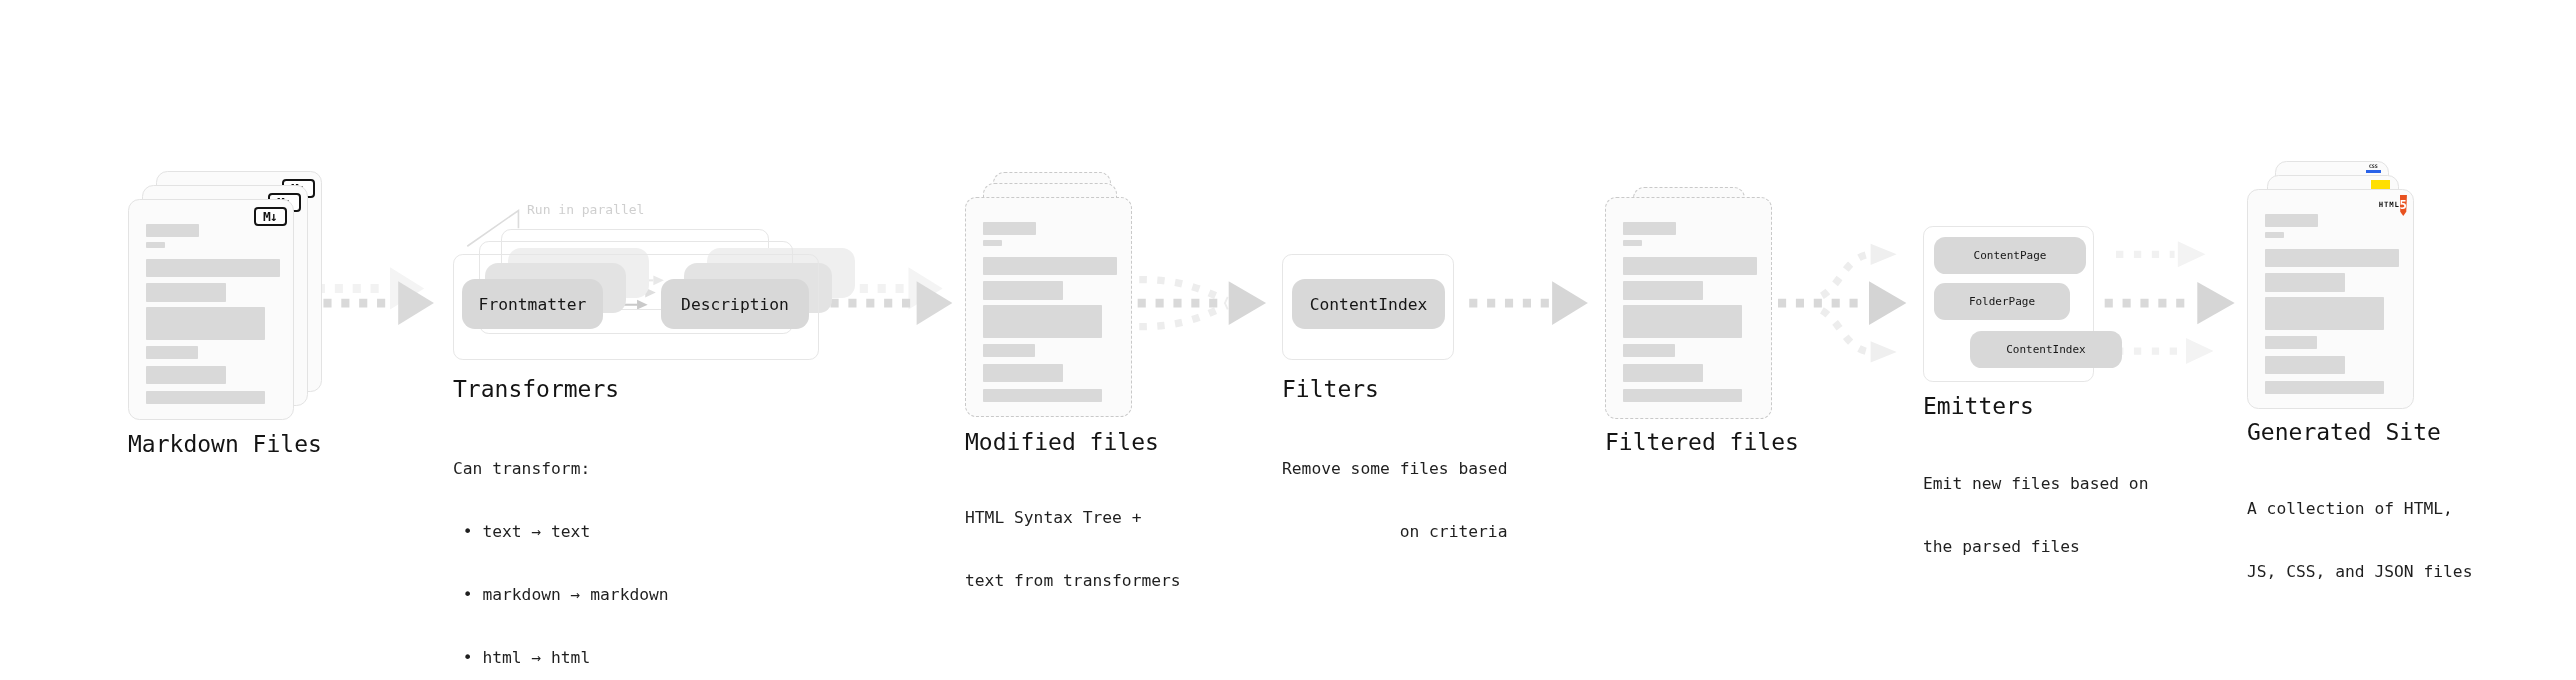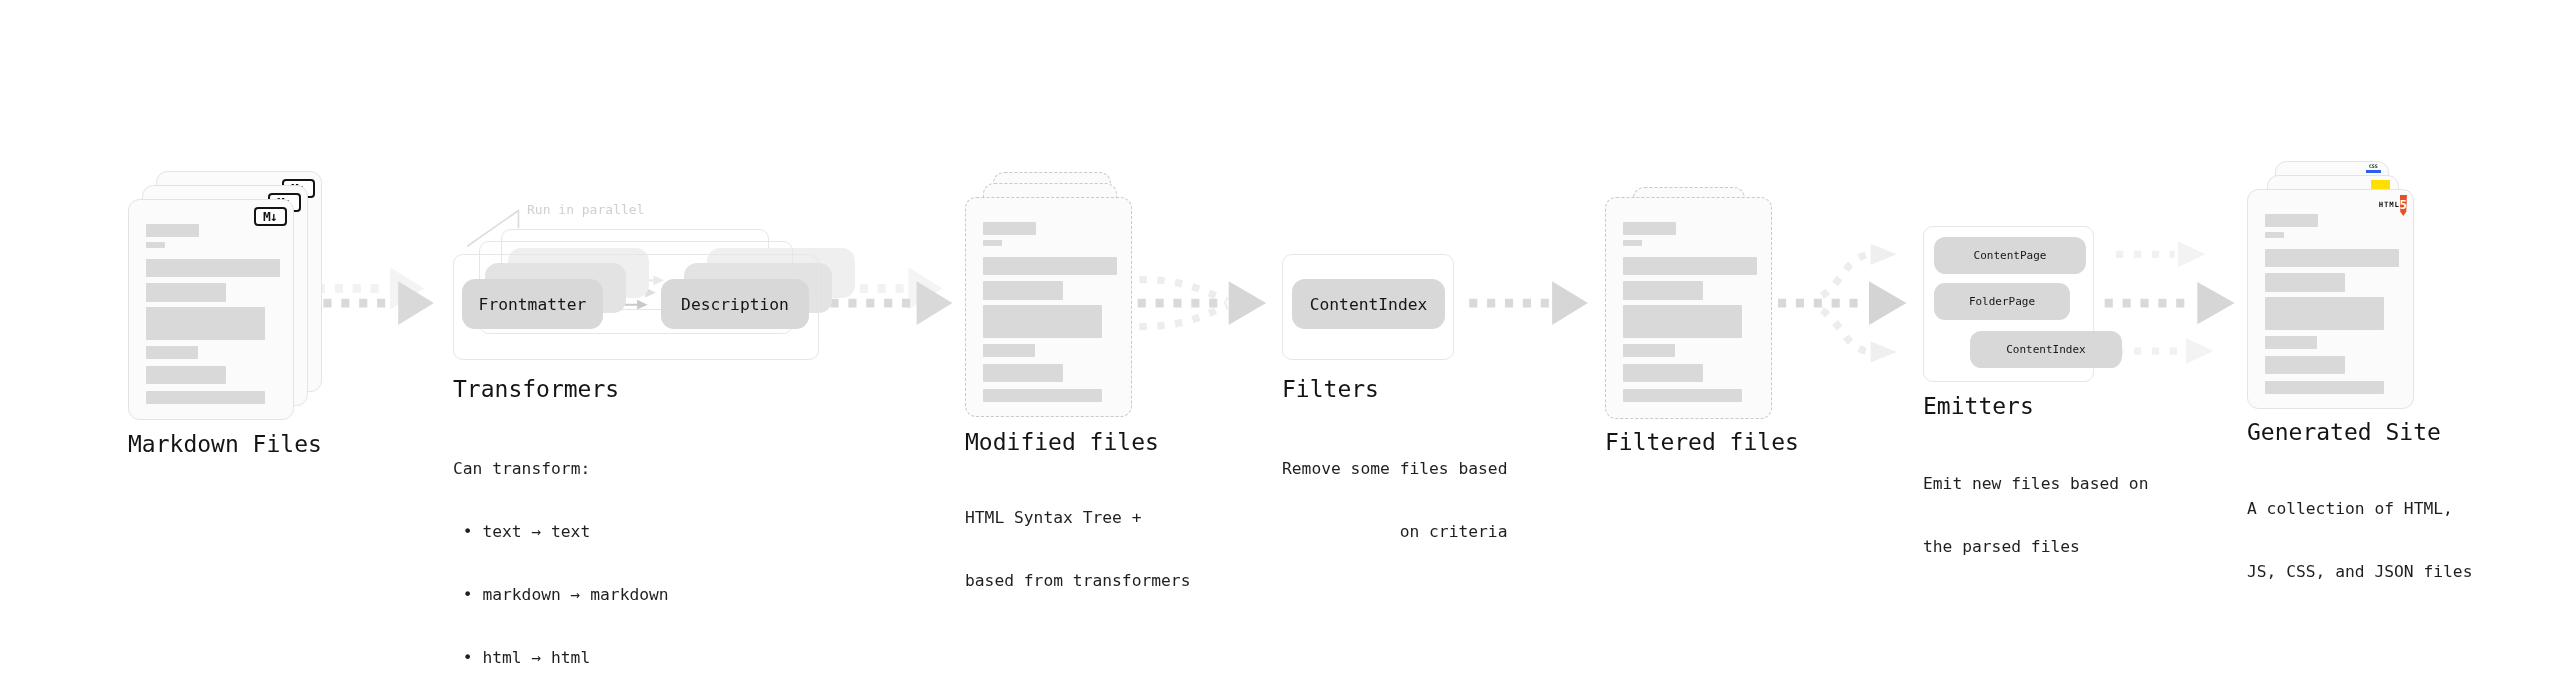--- a/index.html
+++ b/index.html
@@ -158,21 +158,21 @@
           <div class="bar" style="width: 80px; height: 18.7px; margin-top: 5.7px;"></div>
           <div class="bar" style="width: 119px; height: 33px; margin-top: 5.7px;"></div>
           <div class="bar" style="width: 52px; height: 13px; margin-top: 5.7px;"></div>
           <div class="bar" style="width: 80px; height: 18.7px; margin-top: 6.5px;"></div>
           <div class="bar" style="width: 119px; height: 13px; margin-top: 6.5px;"></div>
         </div>
     </div>
     <div class="h" style="left:965px;top:429px;">Modified files</div>
     <div class="sub" style="left:965px;top:465px;">
       <div>HTML Syntax Tree +</div>
-      <div>based from transformers</div>
+      <div>text from transformers</div>
     </div>
   </div>
 
   <div>
     <div class="obox filled" style="left:1282px;top:254px;width:172px;height:106px;"></div>
     <div class="chip" style="left:1292px;top:279px;width:153px;height:50px;">ContentIndex</div>
     <div class="h" style="left:1282px;top:376px;">Filters</div>
     <div class="sub" style="left:1282px;top:416px;text-align:right;">
       <div>Remove some files based</div>
       <div>on criteria</div>

